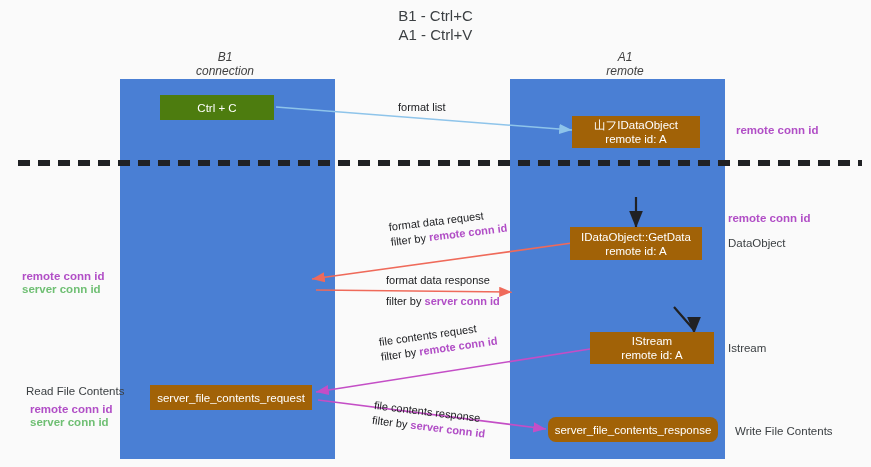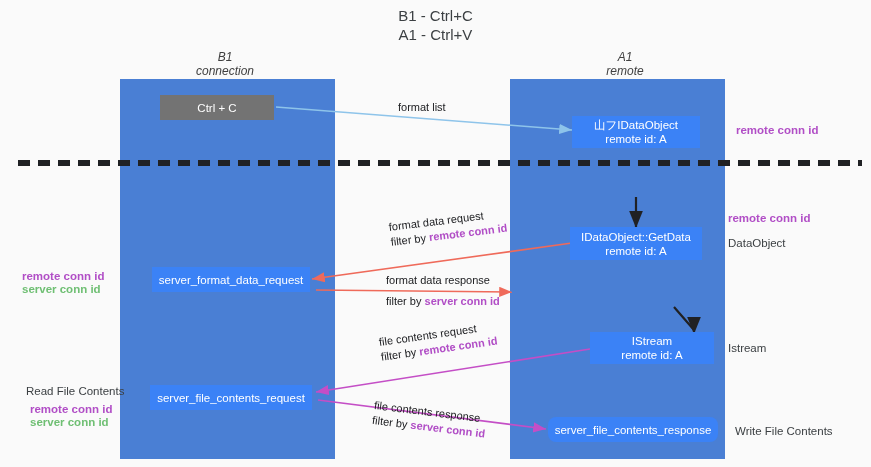--- a/index.html
+++ b/index.html
@@ -24,22 +24,22 @@
     line-height:14px;width:160px;font-style:italic;
   }
 
   .lane{position:absolute;background:#4a7fd4;}
 
   .node{
     position:absolute;box-sizing:border-box;
     display:flex;flex-direction:column;align-items:center;justify-content:center;
     color:#ffffff;font-size:11.5px;line-height:14px;text-align:center;
   }
-  .node.green{background:#737373;text-align:center;}
-  .node.orange{background:#3b82f6;}
+  .node.green{background:#4d7c0f;text-align:center;}
+  .node.orange{background:#a16207;}
   .node .l2{font-size:11.5px;}
 
   .side-label{
     position:absolute;font-size:11.5px;line-height:14px;color:#3c4043;
     white-space:nowrap;
   }
   .purple{color:#b14ec6;font-weight:bold;}
   .green-txt{color:#6fbf73;font-weight:bold;}
 
   .edge-label{
@@ -111,23 +111,20 @@
     <div>山フIDataObject</div>
     <div class="l2">remote id: A</div>
   </div>
 
 
   <div class="node orange" style="left:570px;top:227px;width:132px;height:33px;">
     <div>IDataObject::GetData</div>
     <div class="l2">remote id: A</div>
   </div>
 
-  <div class="node orange" style="left:152px;top:267px;width:158px;height:25px;">
-    <div>server_format_data_request</div>
-  </div>
 
 
   <div class="node orange" style="left:590px;top:332px;width:124px;height:32px;">
     <div>IStream</div>
     <div class="l2">remote id: A</div>
   </div>
 
   <div class="node orange" style="left:150px;top:385px;width:162px;height:25px;">
     <div>server_file_contents_request</div>
   </div>

